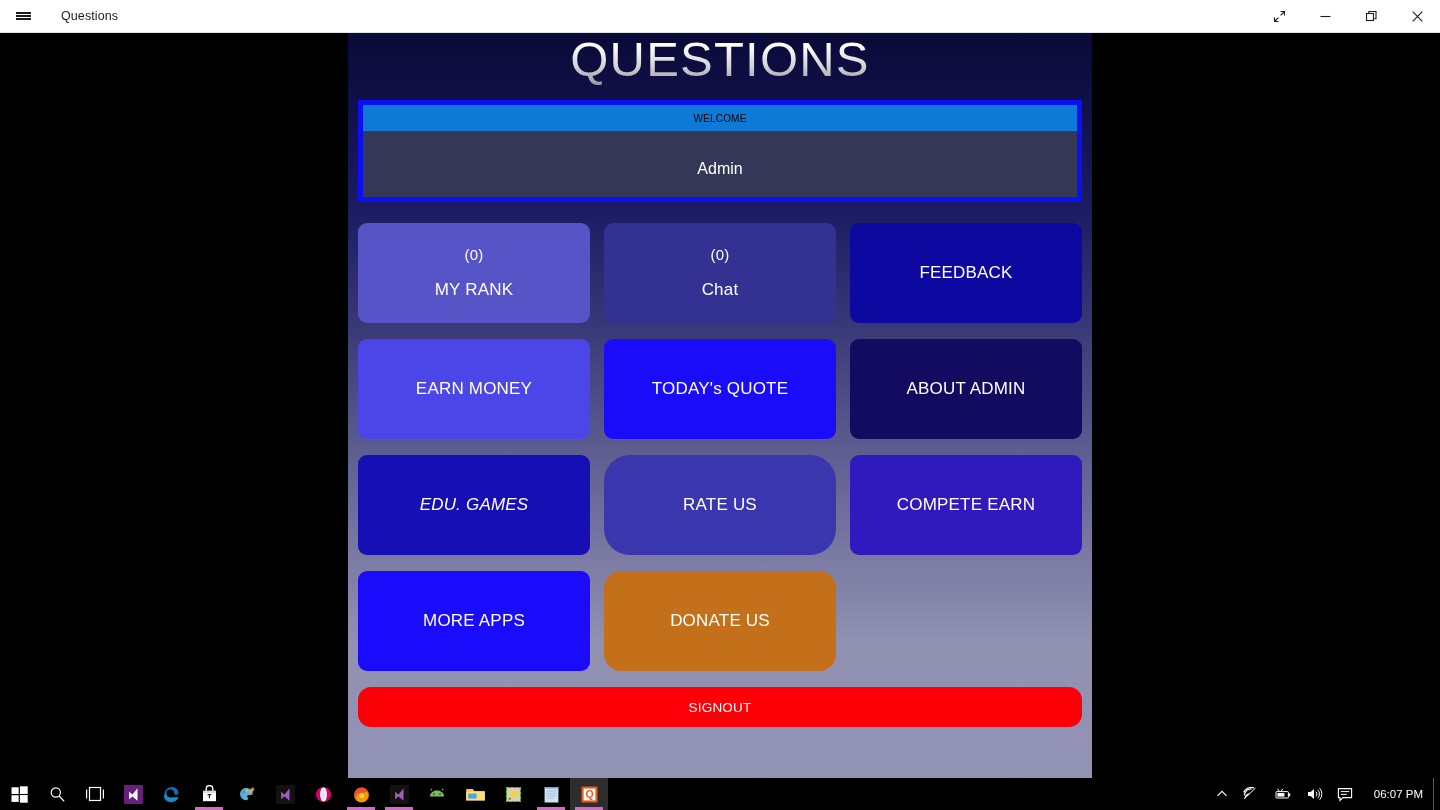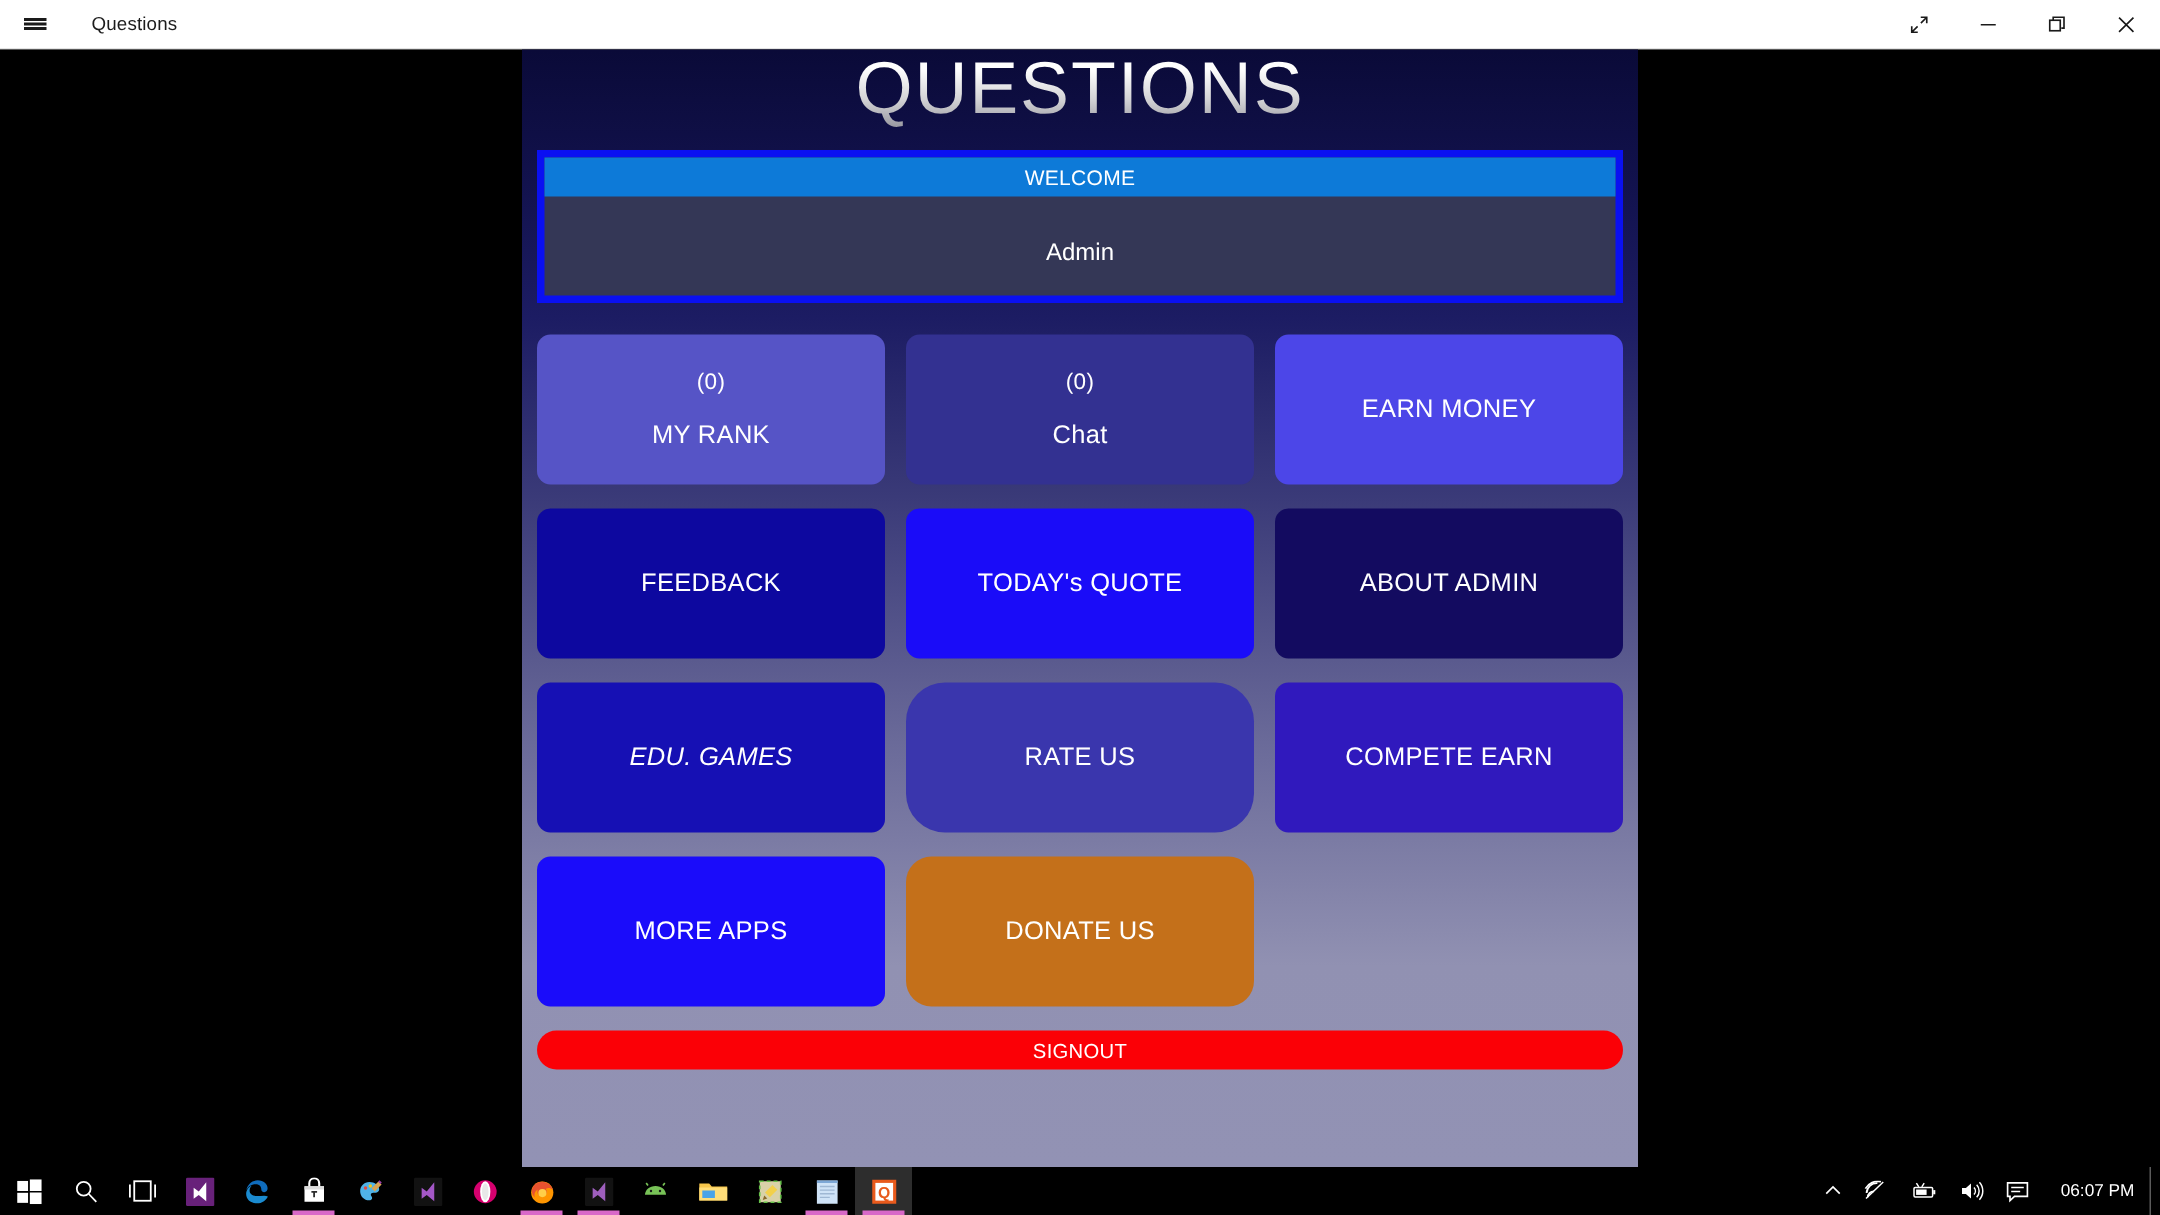--- a/index.html
+++ b/index.html
@@ -77,22 +77,22 @@
   
   #welcome-card {
     margin: 11px 10px 0 10px;
     border: 5px solid #0a10f2;
     background: #343756;
     height: 102px;
   }
   #welcome-header {
     height: 26px;
     background: #0d7ad8;
-    color: #ffffff;
-    font-size: 14px;
+    color: #000000;
+    font-size: 10px;
     display: flex; align-items: center; justify-content: center;
     letter-spacing: .2px;
     text-align: center;
   }
   #welcome-user {
     height: 76px;
     display: flex; align-items: center; justify-content: center;
     color: #ffffff;
     font-size: 16px;
   }
@@ -123,21 +123,21 @@
   }
   .tile .count {
     font-size: 15px;
     margin-bottom: 17px;
   }
   .tile .label-main { font-size: 17px; }
   .tile.has-count { justify-content: center; }
 
   #signout {
     margin: 16px 10px 0 10px;
-    height: 26px;
+    height: 40px;
     border-radius: 13px;
     background: #fb0006;
     color: #ffffff;
     font-size: 13.5px;
     display: flex; align-items: center; justify-content: center;
     cursor: pointer;
     user-select: none;
     letter-spacing: .2px;
   }
 
@@ -229,25 +229,25 @@
 
   <div id="grid">
       <div class="tile has-count" style="background: rgb(86, 84, 198);">
         <div class="count">(0)</div>
         <div class="label-main">MY RANK</div>
       </div>
       <div class="tile has-count" style="background: rgb(51, 49, 145);">
         <div class="count">(0)</div>
         <div class="label-main">Chat</div>
       </div>
+      <div class="tile" style="background: rgb(13, 8, 159);">
+        <div class="label-main">FEEDBACK</div>
+      </div>
       <div class="tile" style="background: rgb(76, 70, 232);">
         <div class="label-main">EARN MONEY</div>
-      </div>
-      <div class="tile" style="background: rgb(13, 8, 159);">
-        <div class="label-main">FEEDBACK</div>
       </div>
       <div class="tile" style="background: rgb(26, 12, 248);">
         <div class="label-main">TODAY's QUOTE</div>
       </div>
       <div class="tile" style="background: rgb(19, 11, 96);">
         <div class="label-main">ABOUT ADMIN</div>
       </div>
       <div class="tile" style="background: rgb(22, 16, 180); font-style: italic;">
         <div class="label-main">EDU. GAMES</div>
       </div>

